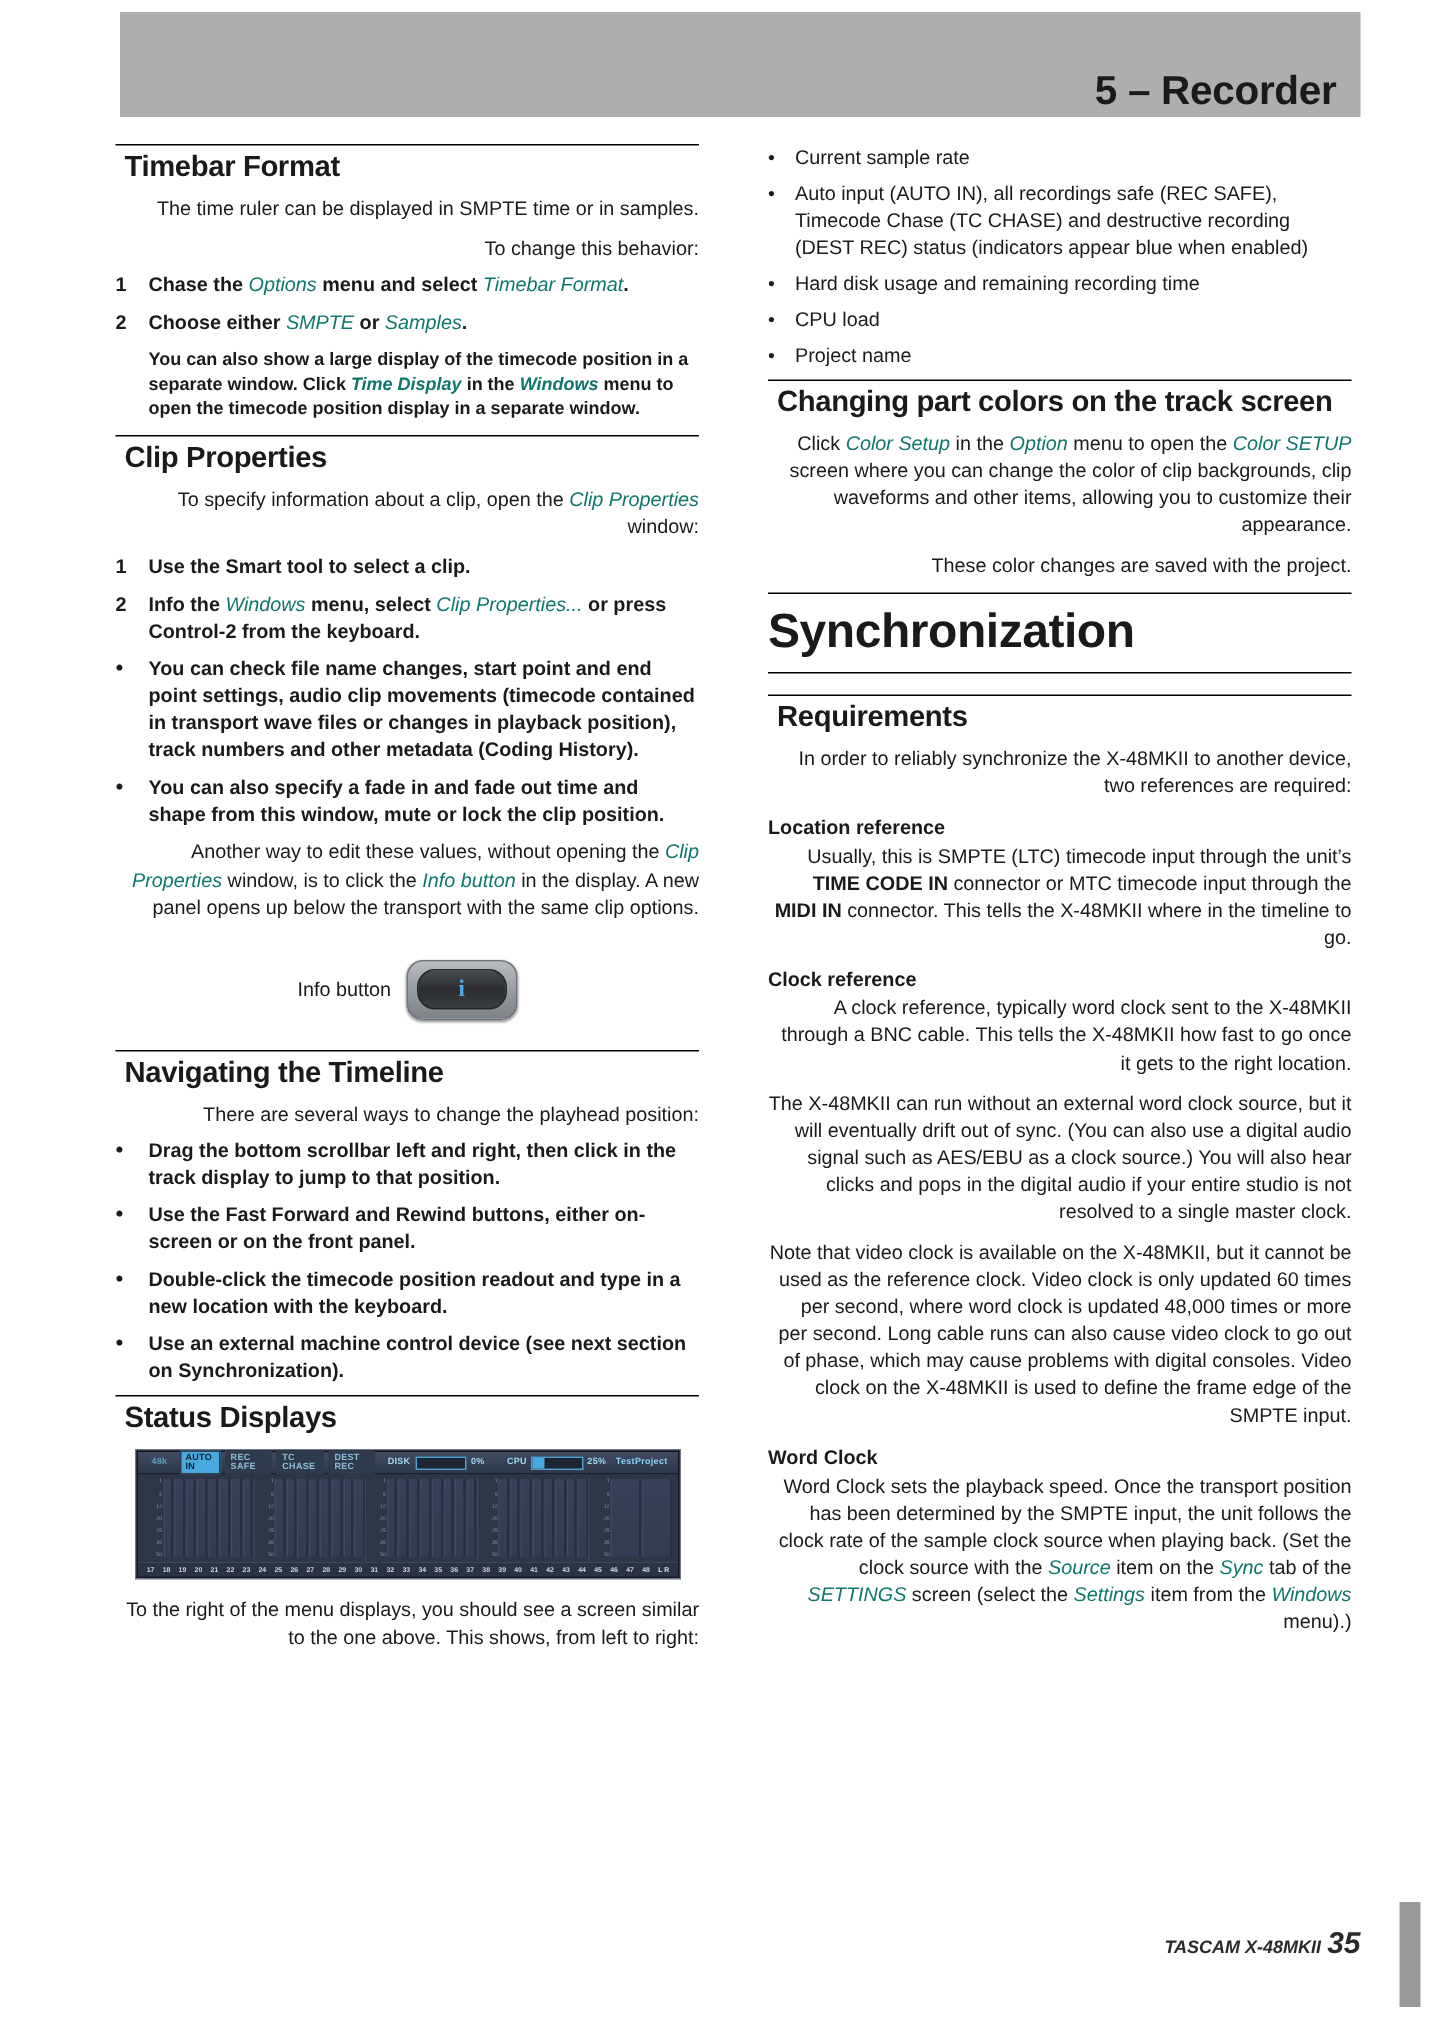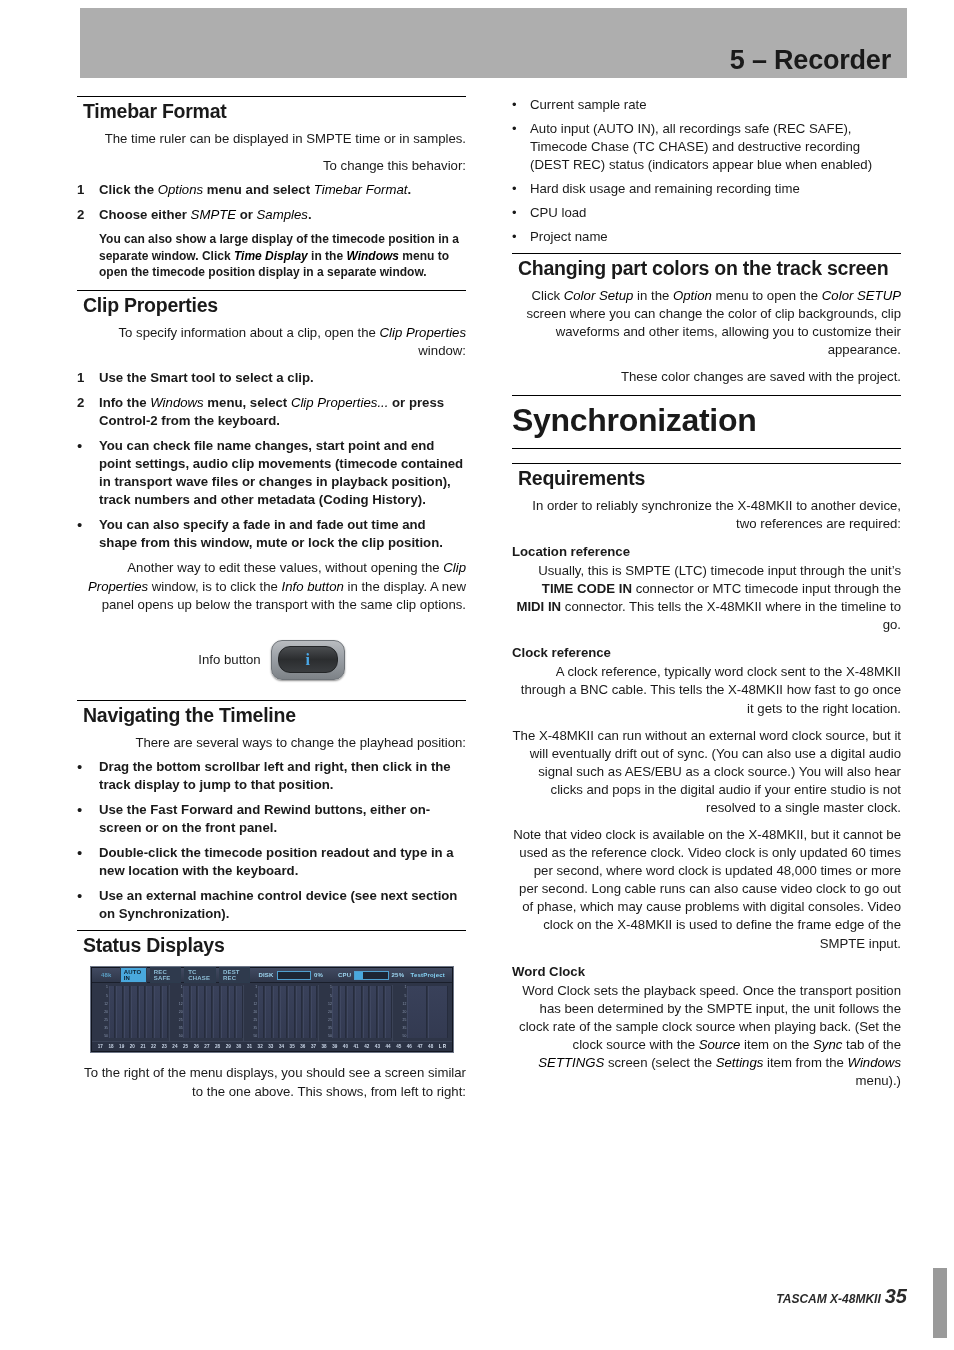--- a/index.html
+++ b/index.html
@@ -81,21 +81,21 @@
     font-weight: bold;
     margin: 11px 0 3px 0;
   }
   p {
     font-size: 13.2px;
     line-height: 1.37;
     margin: 0 0 9px 0;
     text-align: right;
   }
   p.tight { margin-bottom: 6px; }
-  .i  { font-style: italic; color: #000000; }
+  .i  { font-style: italic; color: #0f766e; }
   .b  { font-weight: bold; }
 
   
   .item {
     display: flex;
     font-size: 13.2px;
     line-height: 1.37;
     margin: 0 0 7px 0;
   }
   .item .marker {
@@ -315,21 +315,21 @@
   <div class="col col-left">
 
     <div>
       <div class="rule"></div>
       <h2 class="sec">Timebar Format</h2>
       <p>The time ruler can be displayed in SMPTE time or in samples.</p>
       <p class="tight">To change this behavior:</p>
       <div id="timebar-steps">
           <div class="item">
             <span class="marker">1</span>
-            <span class="body"><span class="b">Click the </span><span class="i">Options</span><span class="b"> menu and select </span><span class="i">Timebar Format</span><span class="b">.</span></span>
+            <span class="body"><span class="b">Chase the </span><span class="i">Options</span><span class="b"> menu and select </span><span class="i">Timebar Format</span><span class="b">.</span></span>
           </div>
           <div class="item">
             <span class="marker">2</span>
             <span class="body"><span class="b">Choose either </span><span class="i">SMPTE</span><span class="b"> or </span><span class="i">Samples</span><span class="b">.</span></span>
           </div>
         </div>
       <div class="indent-block" id="timebar-note"><span class="b">You can also show a large display of the timecode position in a separate window. Click </span><span class="i">Time Display</span><span class="b"> in the </span><span class="i">Windows</span><span class="b"> menu to open the timecode position display in a separate window.</span></div>
     </div>
 
     <div>

